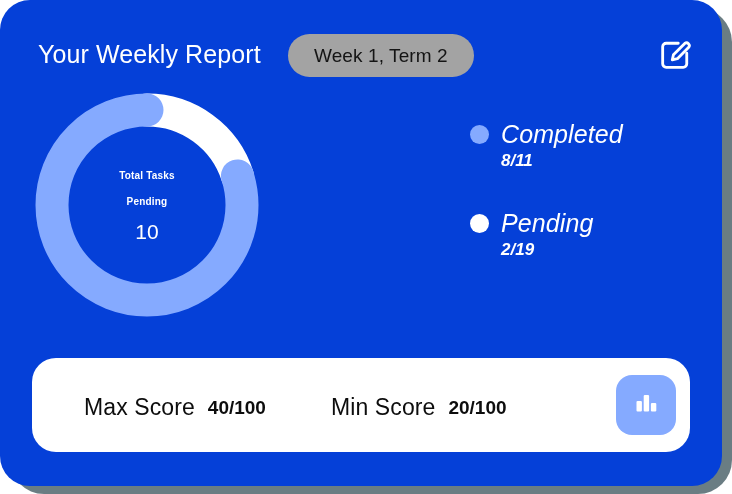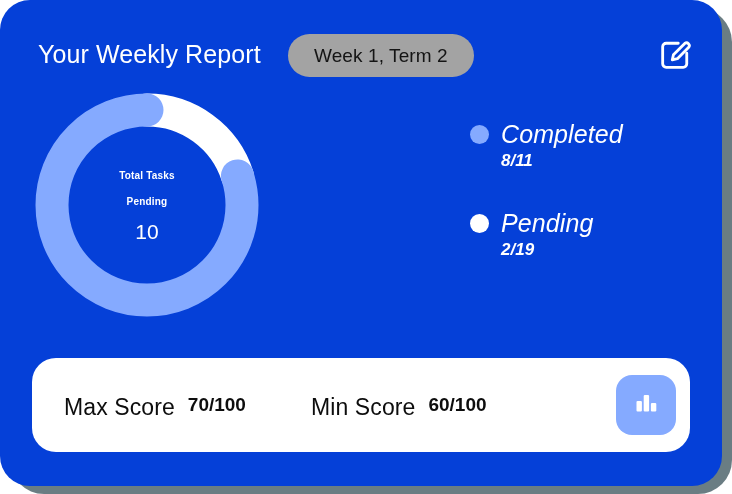--- a/index.html
+++ b/index.html
@@ -179,22 +179,23 @@
     left: 32px;
     top: 358px;
     width: 658px;
     height: 94px;
     background: #ffffff;
     border-radius: 24px;
   }
   .score-group {
     position: absolute;
     display: flex;
-    align-items: flex-start;
+    align-items: center;
     gap: 13px;
+    margin-left: 20px;
   }
   .score-group.max { left: 32px; top: 36px; }
   .score-group.min { left: 279px; top: 36px; }
   .score-label {
     font-size: 23px;
     font-weight: 400;
     color: #0d0d0d;
     letter-spacing: 0.1px;
     white-space: nowrap;
   }
@@ -278,26 +279,26 @@
         </div>
         <div class="legend-value">2/19</div>
       </div>
 
     </div>
 
     <div class="score-bar">
 
       <div class="score-group max">
         <span class="score-label">Max Score</span>
-        <span class="score-value">70/100</span>
+        <span class="score-value">40/100</span>
       </div>
 
       <div class="score-group min">
         <span class="score-label">Min Score</span>
-        <span class="score-value">60/100</span>
+        <span class="score-value">20/100</span>
       </div>
 
       <div class="chart-badge">
         <span>
           <svg width="30" height="30" viewBox="0 0 30 30" fill="#ffffff">
             <rect x="5.5" y="13" width="5.4" height="10.5" rx="1.1"></rect>
             <rect x="12.7" y="7" width="5.4" height="16.5" rx="1.1"></rect>
             <rect x="19.9" y="15" width="5.4" height="8.5" rx="1.1"></rect>
           </svg>
         </span>

